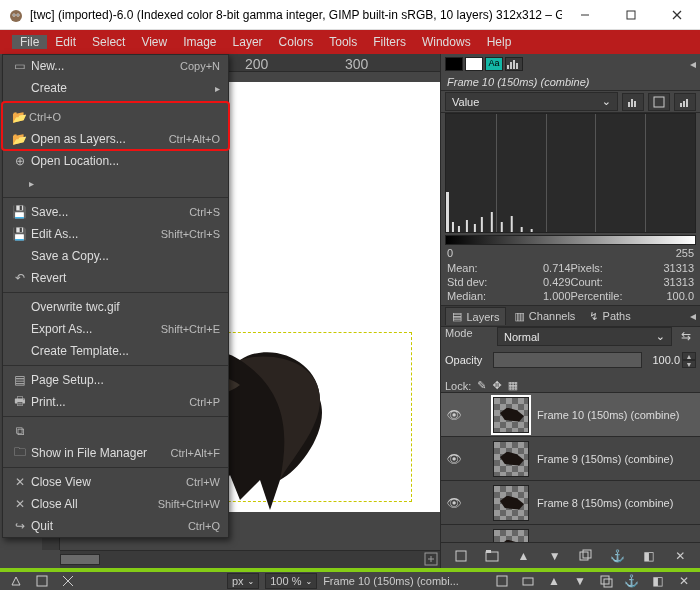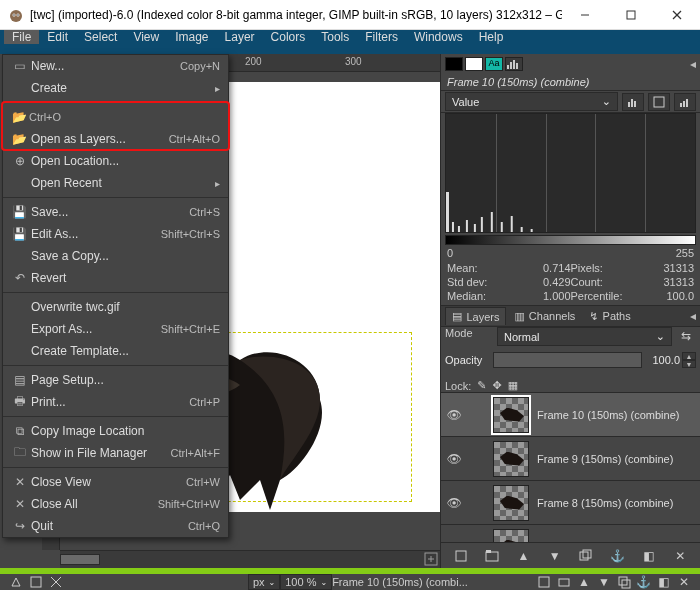--- a/index.html
+++ b/index.html
@@ -5,48 +5,48 @@
 html,body{margin:0;padding:0;font-family:"Segoe UI",Tahoma,sans-serif;font-size:12px;background:#454545;color:#e6e6e6;overflow:hidden;width:700px;height:590px}
 *{box-sizing:border-box}
 
 
 .titlebar{height:30px;background:#fff;color:#000;display:flex;align-items:center;padding-left:8px;border-bottom:1px solid #ddd}
 .titlebar .gimp-icon{width:16px;height:16px;margin-right:6px;display:flex;align-items:center;justify-content:center}
 .titlebar .title{flex:1;font-size:12px;white-space:nowrap;overflow:hidden}
 .titlebar .winbtn{width:46px;height:30px;display:flex;align-items:center;justify-content:center;color:#333}
 
 
-.menubar{height:24px;background:#0c4a6e;display:flex;align-items:flex-start;padding:0 4px}
+.menubar{height:24px;background:#b91c1c;display:flex;align-items:center;padding:0 12px}
 .menubar .mitem{padding:0 8px;display:flex;align-items:center;color:#ddd}
 .menubar .mitem.active{background:#5a5a5a}
 
 
 .dropdown{position:absolute;left:2px;top:54px;width:227px;background:#454545;border:1px solid #2a2a2a;box-shadow:2px 3px 6px rgba(0,0,0,.5);z-index:100}
 .dropdown .drow{display:flex;align-items:center;height:22px;padding:0 8px;color:#ddd}
 .dropdown .drow .dicon{width:18px;display:flex;justify-content:center;color:#bbb}
 .dropdown .drow .dlabel{flex:1;padding-left:2px}
 .dropdown .drow .dshort{color:#bbb;font-size:11px}
 .dropdown .drow .darrow{color:#bbb;font-size:10px}
 .dropdown .dsep{height:1px;background:#2f2f2f;margin:3px 0}
 .dropdown .redbox{position:absolute;border:2px solid #e11;border-radius:4px;pointer-events:none}
 
 
 .leftcol{position:absolute;left:0;top:54px;width:42px;bottom:22px;background:#454545;display:flex;flex-direction:column;align-items:center;padding-top:500px;gap:8px}
 
-.footer{position:absolute;left:0;right:0;bottom:0;height:22px;background:#454545;border-top:6px solid #84cc16;display:flex;align-items:center;padding:0 6px}
+.footer{position:absolute;left:0;right:0;bottom:0;height:22px;background:#454545;border-top:4px solid #84cc16;display:flex;align-items:center;gap:6px;padding:0 6px}
 .footer .spacer{flex:1}
 .footer .pxlabel{color:#ccc;font-size:11px}
 .footer .drop{background:#3a3a3a;border:1px solid #2a2a2a;padding:1px 4px;font-size:11px;display:flex;align-items:center;gap:4px}
 .footer .status{flex:1;color:#ccc;font-size:11px;white-space:nowrap;overflow:hidden}
 .footer .iconbtn,.iconbtn{width:20px;height:18px;display:flex;align-items:center;justify-content:center;color:#ccc}
 
 
 .center{position:absolute;left:42px;top:54px;right:260px;bottom:22px;background:#454545}
 .ruler-top{position:absolute;left:18px;right:0;top:0;height:18px;background:#3a3a3a;border-bottom:1px solid #2a2a2a}
-.ruler-top .tick{position:absolute;top:2px;color:#bbb;font-size:10px}
+.ruler-top .tick{position:absolute;top:2px;color:#bbb;font-size:14px}
 .ruler-left{position:absolute;left:0;top:18px;width:18px;bottom:18px;background:#3a3a3a;border-right:1px solid #2a2a2a}
 .canvas-area{position:absolute;left:18px;top:18px;right:0;bottom:18px;background:#454545;overflow:hidden}
 .canvas{position:absolute;left:12px;top:10px;width:370px;height:430px;background:#fff}
 .selbox{position:absolute;border:1px dashed #c8c800}
 .bird{position:absolute}
 .hstrip{position:absolute;left:18px;right:0;bottom:0;height:18px;background:#3a3a3a;border-top:1px solid #2a2a2a}
 .hstrip .thumb{position:absolute;left:0;width:40px;top:3px;bottom:3px;background:#6a6a6a;border:1px solid #2a2a2a}
 .nav-icon{position:absolute;right:2px;bottom:2px;width:14px;height:14px;color:#bbb}
 
 
@@ -403,21 +403,20 @@
       <span class="dicon">📂</span>
       <span class="dlabel">Open as Layers...</span>
       <span class="dshort">Ctrl+Alt+O</span>
     </div>
     <div class="drow">
       <span class="dicon">⊕</span>
       <span class="dlabel">Open Location...</span>
     </div>
     <div class="drow">
       <span class="dicon"></span>
-      <span class="dlabel">Open Recent</span>
       <span class="darrow">▸</span>
     </div>
     <div class="dsep"></div>
     <div class="drow">
       <span class="dicon">💾</span>
       <span class="dlabel">Save...</span>
       <span class="dshort">Ctrl+S</span>
     </div>
     <div class="drow">
       <span class="dicon">💾</span>
@@ -452,21 +451,20 @@
       <span class="dlabel">Page Setup...</span>
     </div>
     <div class="drow">
       <span class="dicon">🖶</span>
       <span class="dlabel">Print...</span>
       <span class="dshort">Ctrl+P</span>
     </div>
     <div class="dsep"></div>
     <div class="drow">
       <span class="dicon">⧉</span>
-      <span class="dlabel">Copy Image Location</span>
     </div>
     <div class="drow">
       <span class="dicon">🗀</span>
       <span class="dlabel">Show in File Manager</span>
       <span class="dshort">Ctrl+Alt+F</span>
     </div>
     <div class="dsep"></div>
     <div class="drow">
       <span class="dicon">✕</span>
       <span class="dlabel">Close View</span>

